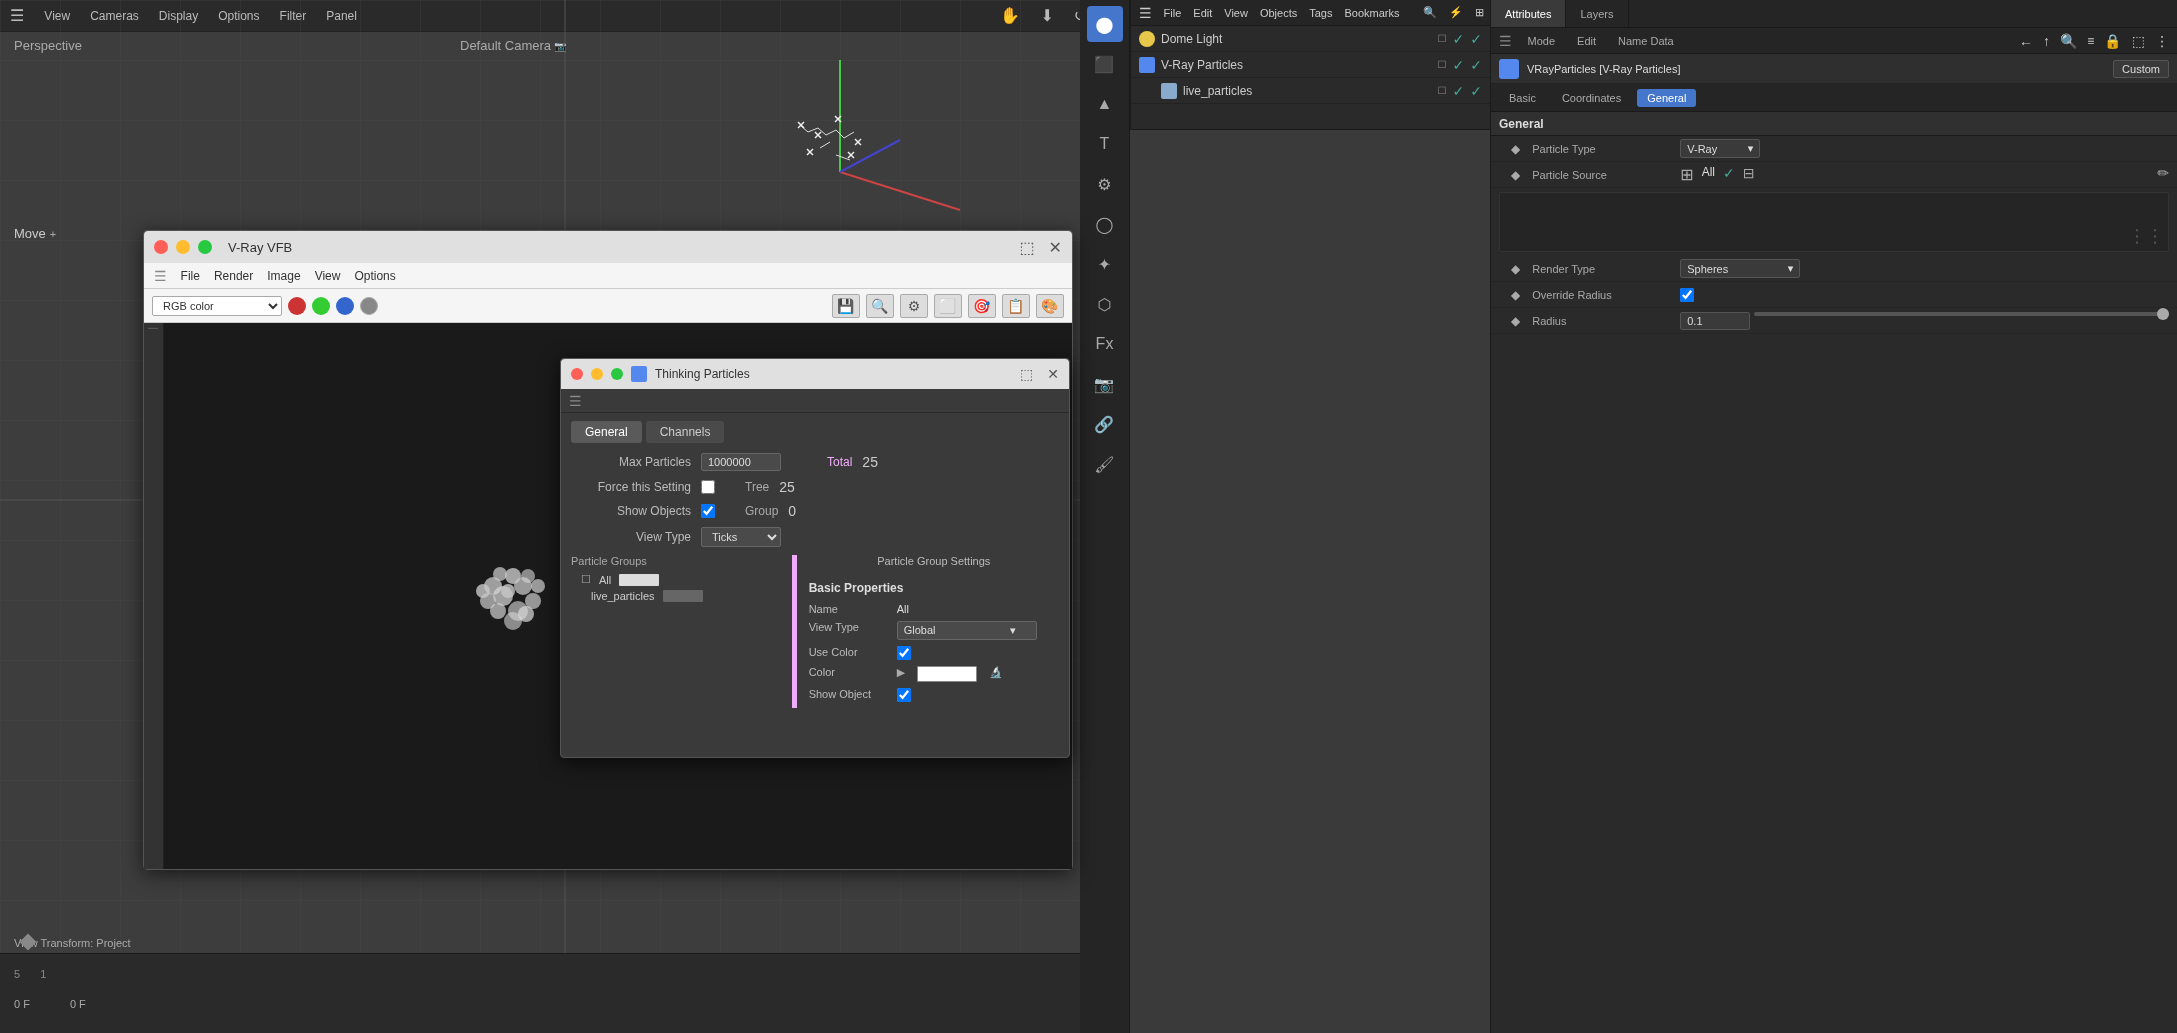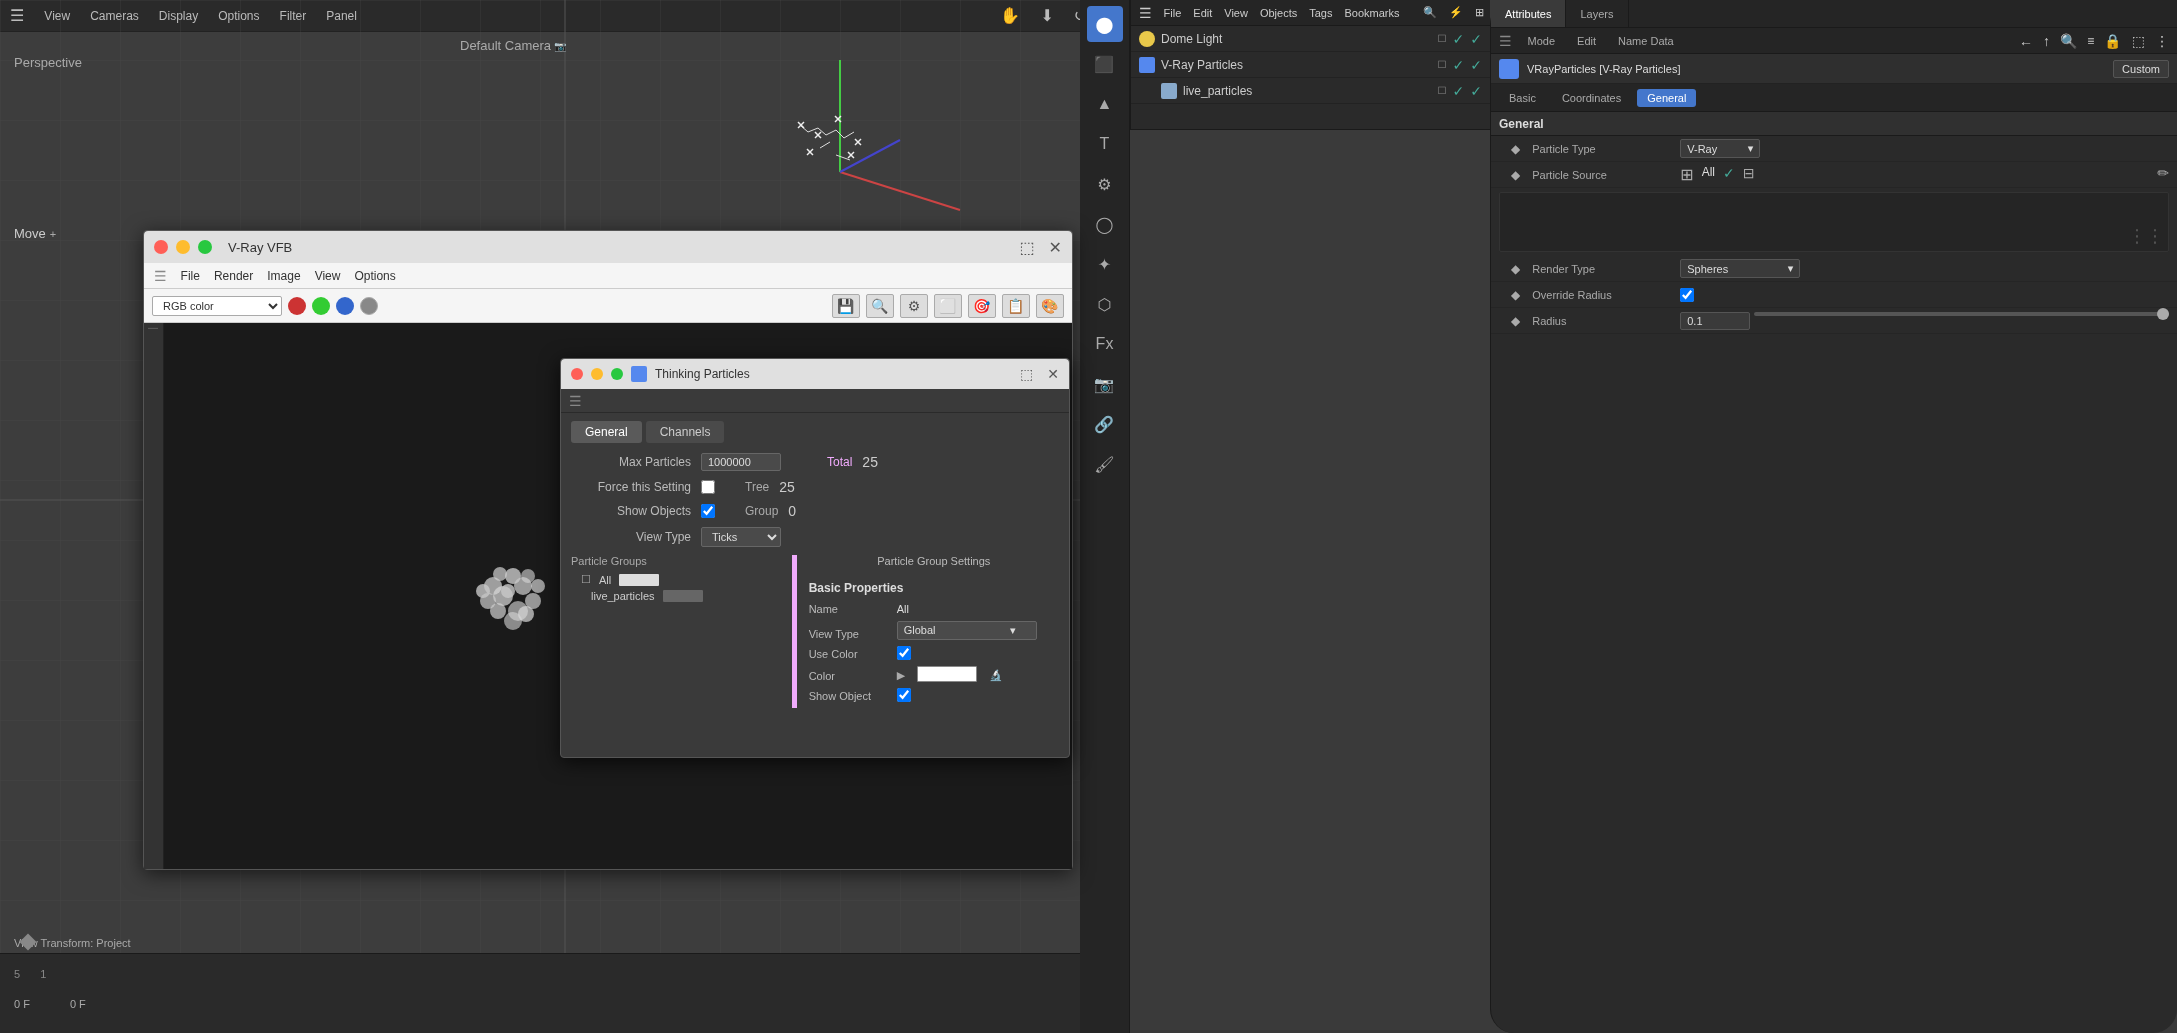--- a/index.html
+++ b/index.html
@@ -33,21 +33,21 @@
       border-bottom: 1px solid #222;
     }
 
     .viewport-top-bar span {
       cursor: pointer;
       color: #bbb;
     }
 
     .viewport-label {
       position: absolute;
-      top: 55px;
+      top: 38px;
       left: 14px;
       color: #aaa;
       font-size: 13px;
     }
 
     .viewport-camera-label {
       position: absolute;
       top: 38px;
       left: 460px;
       color: #aaa;
@@ -85,21 +85,20 @@
     .attr-panel {
       position: absolute;
       top: 0;
       right: 0;
       width: 687px;
       height: 1033px;
       background: #2a2a2a;
       border-left: 1px solid #1a1a1a;
       display: flex;
       flex-direction: column;
-      border-radius: 24px;
     }
 
     .attr-tabs {
       height: 28px;
       background: #252525;
       display: flex;
       align-items: center;
       border-bottom: 1px solid #1a1a1a;
       font-size: 11px;
     }
@@ -440,21 +439,21 @@
 
     .bp-header {
       font-size: 12px;
       font-weight: bold;
       color: #ddd;
       margin-bottom: 8px;
     }
 
     .bp-row {
       display: flex;
-      align-items: flex-end;
+      align-items: flex-start;
       gap: 8px;
       margin-bottom: 6px;
       font-size: 11px;
     }
 
     .bp-label {
       width: 80px;
       color: #bbb;
     }
 

